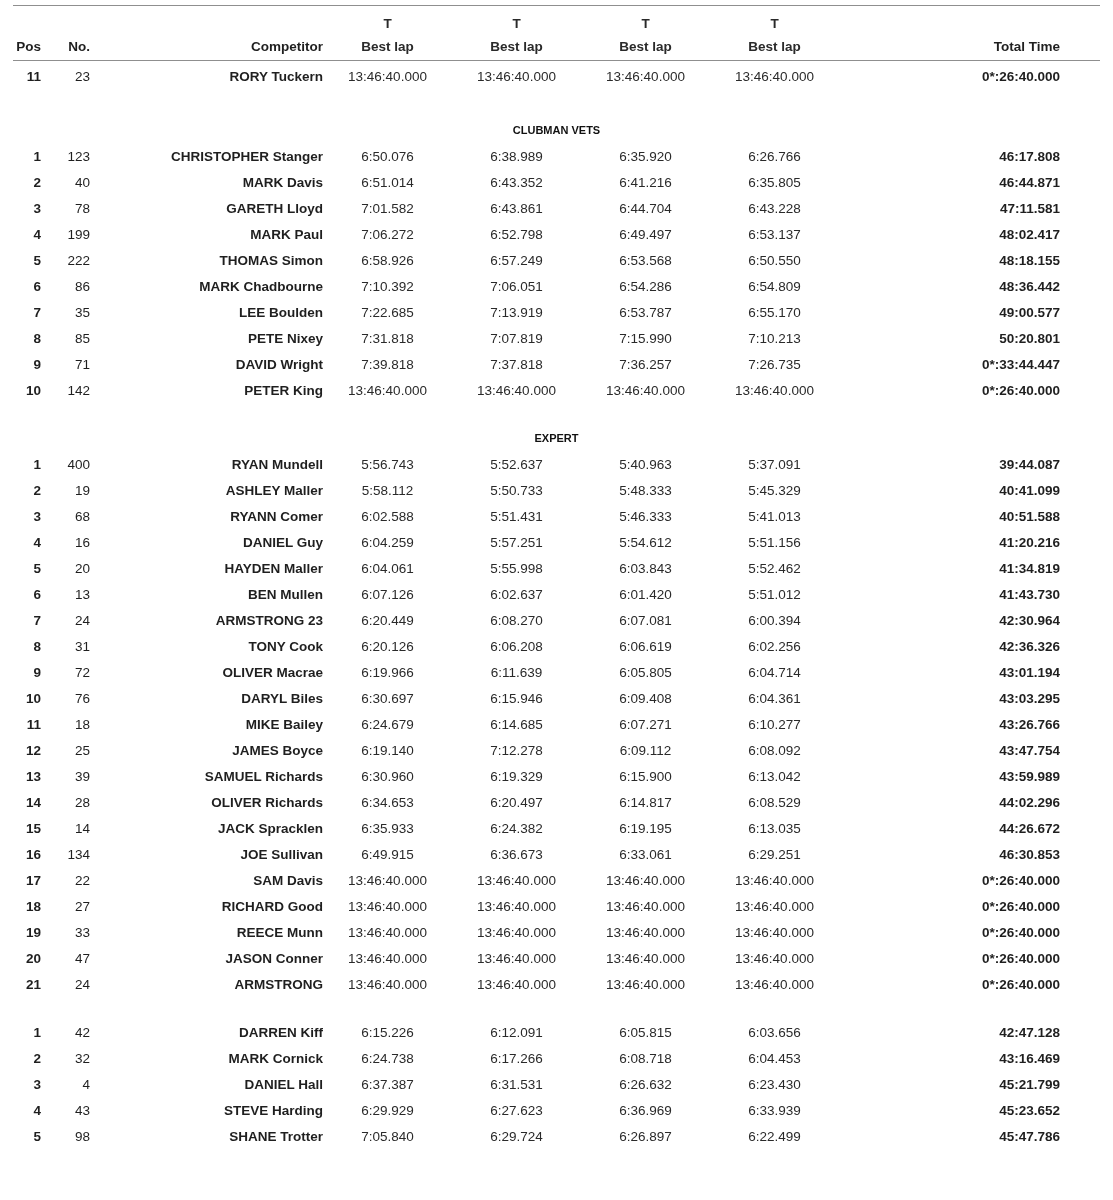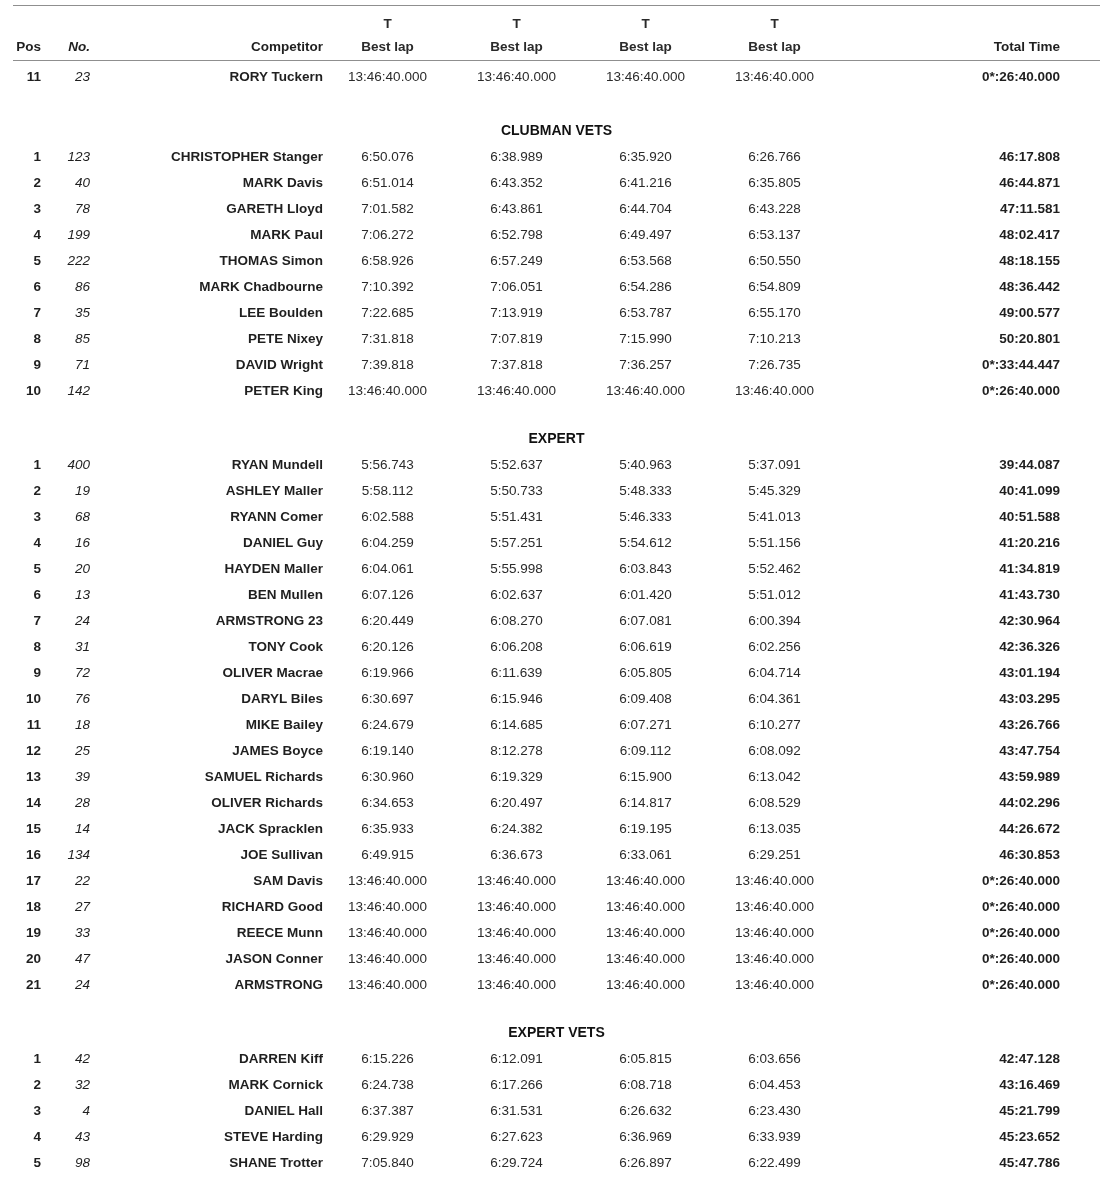--- a/index.html
+++ b/index.html
@@ -36,36 +36,36 @@
   col.c-total { width: 221px; }
   th, td {
     font-size: 13.5px;
     height: 26px;
     vertical-align: middle;
     white-space: nowrap;
     overflow: hidden;
   }
   thead th { font-weight: bold; }
   th.pos, td.pos { text-align: right; padding-right: 4px; font-weight: bold; }
-  th.no,  td.no  { text-align: right; padding-right: 3px; font-style: italic; }
+  th.no,  td.no  { text-align: right; padding-right: 3px; }
   th.name, td.name { text-align: right; padding-left: 10px; }
   td.name { font-weight: bold; }
   th.lap, td.lap { text-align: center; color: #2a2a2a; }
   th.total, td.total { text-align: right; font-weight: bold; margin-top: 23px; }
   thead tr.t-row th { height: 27px; vertical-align: bottom; padding-bottom: 2px; }
   thead tr.label-row th { height: 27px; vertical-align: middle; }
   .header-table { margin-bottom: 0; }
   .first-table td { height: 30px; vertical-align: middle; }
   .section { margin-top: 22px; }
   .section.gap-lg { margin-top: 26px; }
   .section-title {
     width: 1113px;
     text-align: center;
     font-weight: bold;
-    font-size: 14px;
+    font-size: 11px;
     line-height: 26px;
     height: 26px;
     color: #111111;
   }
 </style>
 </head>
 <body>
 
 <div class="page">
 
@@ -397,21 +397,21 @@
     <td class="lap">6:07.271</td>
     <td class="lap">6:10.277</td>
     <td class="total">43:26.766</td>
   </tr>
 
   <tr class="result-row">
     <td class="pos">12</td>
     <td class="no">25</td>
     <td class="name">JAMES Boyce</td>
     <td class="lap">6:19.140</td>
-    <td class="lap">8:12.278</td>
+    <td class="lap">7:12.278</td>
     <td class="lap">6:09.112</td>
     <td class="lap">6:08.092</td>
     <td class="total">43:47.754</td>
   </tr>
 
   <tr class="result-row">
     <td class="pos">13</td>
     <td class="no">39</td>
     <td class="name">SAMUEL Richards</td>
     <td class="lap">6:30.960</td>
@@ -506,21 +506,20 @@
     <td class="lap">13:46:40.000</td>
     <td class="lap">13:46:40.000</td>
     <td class="lap">13:46:40.000</td>
     <td class="total">0*:26:40.000</td>
   </tr>
 </tbody>
     </table>
   </div>
 
   <div class="section">
-    <div class="section-title">EXPERT VETS</div>
     <table class="results">
       <colgroup>
         <col class="c-pos">
             <col class="c-no">
             <col class="c-name">
         <col class="c-lap">
             <col class="c-lap">
             <col class="c-lap">
             <col class="c-lap">
         <col class="c-total">

